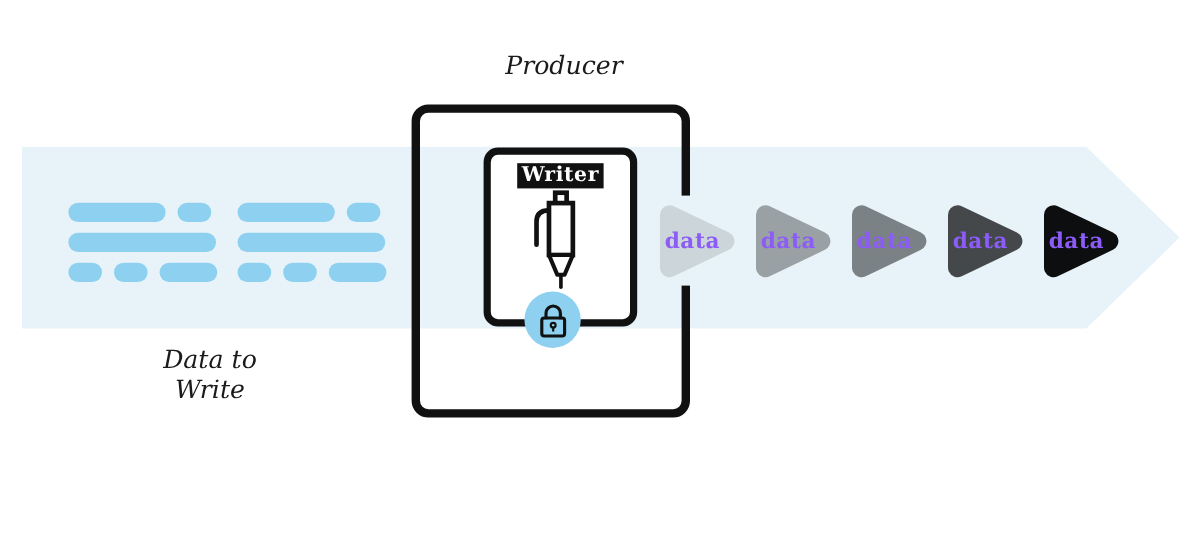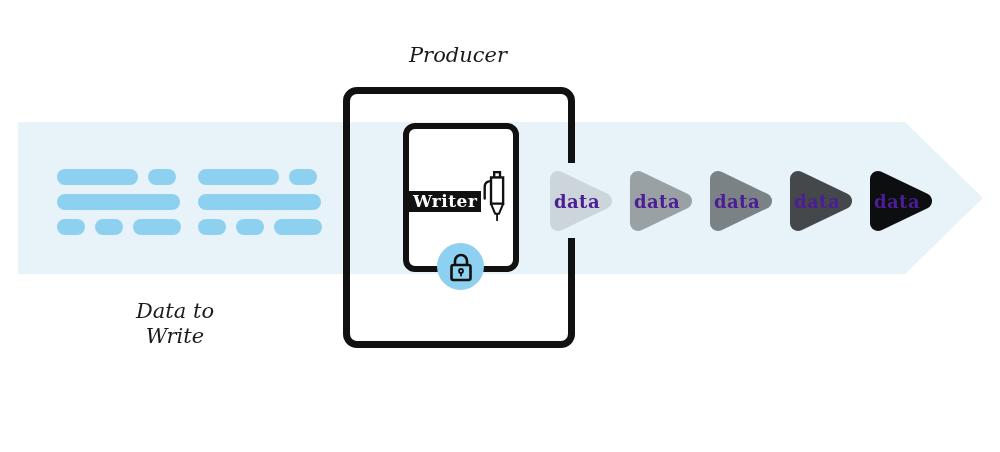--- a/index.html
+++ b/index.html
@@ -48,27 +48,28 @@
     left: 561px; top: 163px;
     width: 18px; height: 75px;
     background: #e7f3f9;
     z-index: 4;
   }
 
   
   .writer-box {
     position: absolute;
     left: 403px; top: 123px;
-    width: 116px; height: 149px;
+    width: 128px; height: 149px;
     box-sizing: border-box;
     border: 6px solid #111111;
     border-radius: 12px;
     background: #ffffff;
     z-index: 5;
     display: flex;
+    flex-direction: column;
     align-items: center;
   }
   .writer-label {
     margin-top: 7px;
     background: #111111;
     color: #ffffff;
     font-weight: bold;
     font-size: 17px;
     line-height: 21px;
     padding: 0 4px;
@@ -98,41 +99,41 @@
     z-index: 6;
   }
   .chunk { position: relative; width: 66px; height: 66px; }
   .chunk-label {
     position: absolute;
     left: 0; top: 0;
     width: 58px; height: 66px;
     display: flex;
     align-items: center;
     justify-content: center;
-    color: #4c1d95;
+    color: #8b5cf6;
     font-weight: bold;
     font-size: 18px;
     letter-spacing: 0.5px;
   }
 
   
   .caption {
     position: absolute;
     width: 220px;
     text-align: center;
     color: #1b1b1b;
     font-style: italic;
     font-size: 21px;
     line-height: 25px;
     white-space: pre-line;
     z-index: 7;
   }
-  .producer-caption { left: 348px; top: 43px; }
+  .producer-caption { left: 360px; top: 43px; }
   .lock-caption     { left: 348px; top: 302px; }
-  .dtw-caption      { left: 65px;  top: 299px; }
+  .dtw-caption      { left: 65px;  top: 288px; }
   .ws-caption       { left: 643px; top: 299px; }
 </style>
 </head>
 <body>
 
 <div class="canvas">
 
   <div class="band"></div>
 
   <div class="dash-group" style="left: 57px;">

